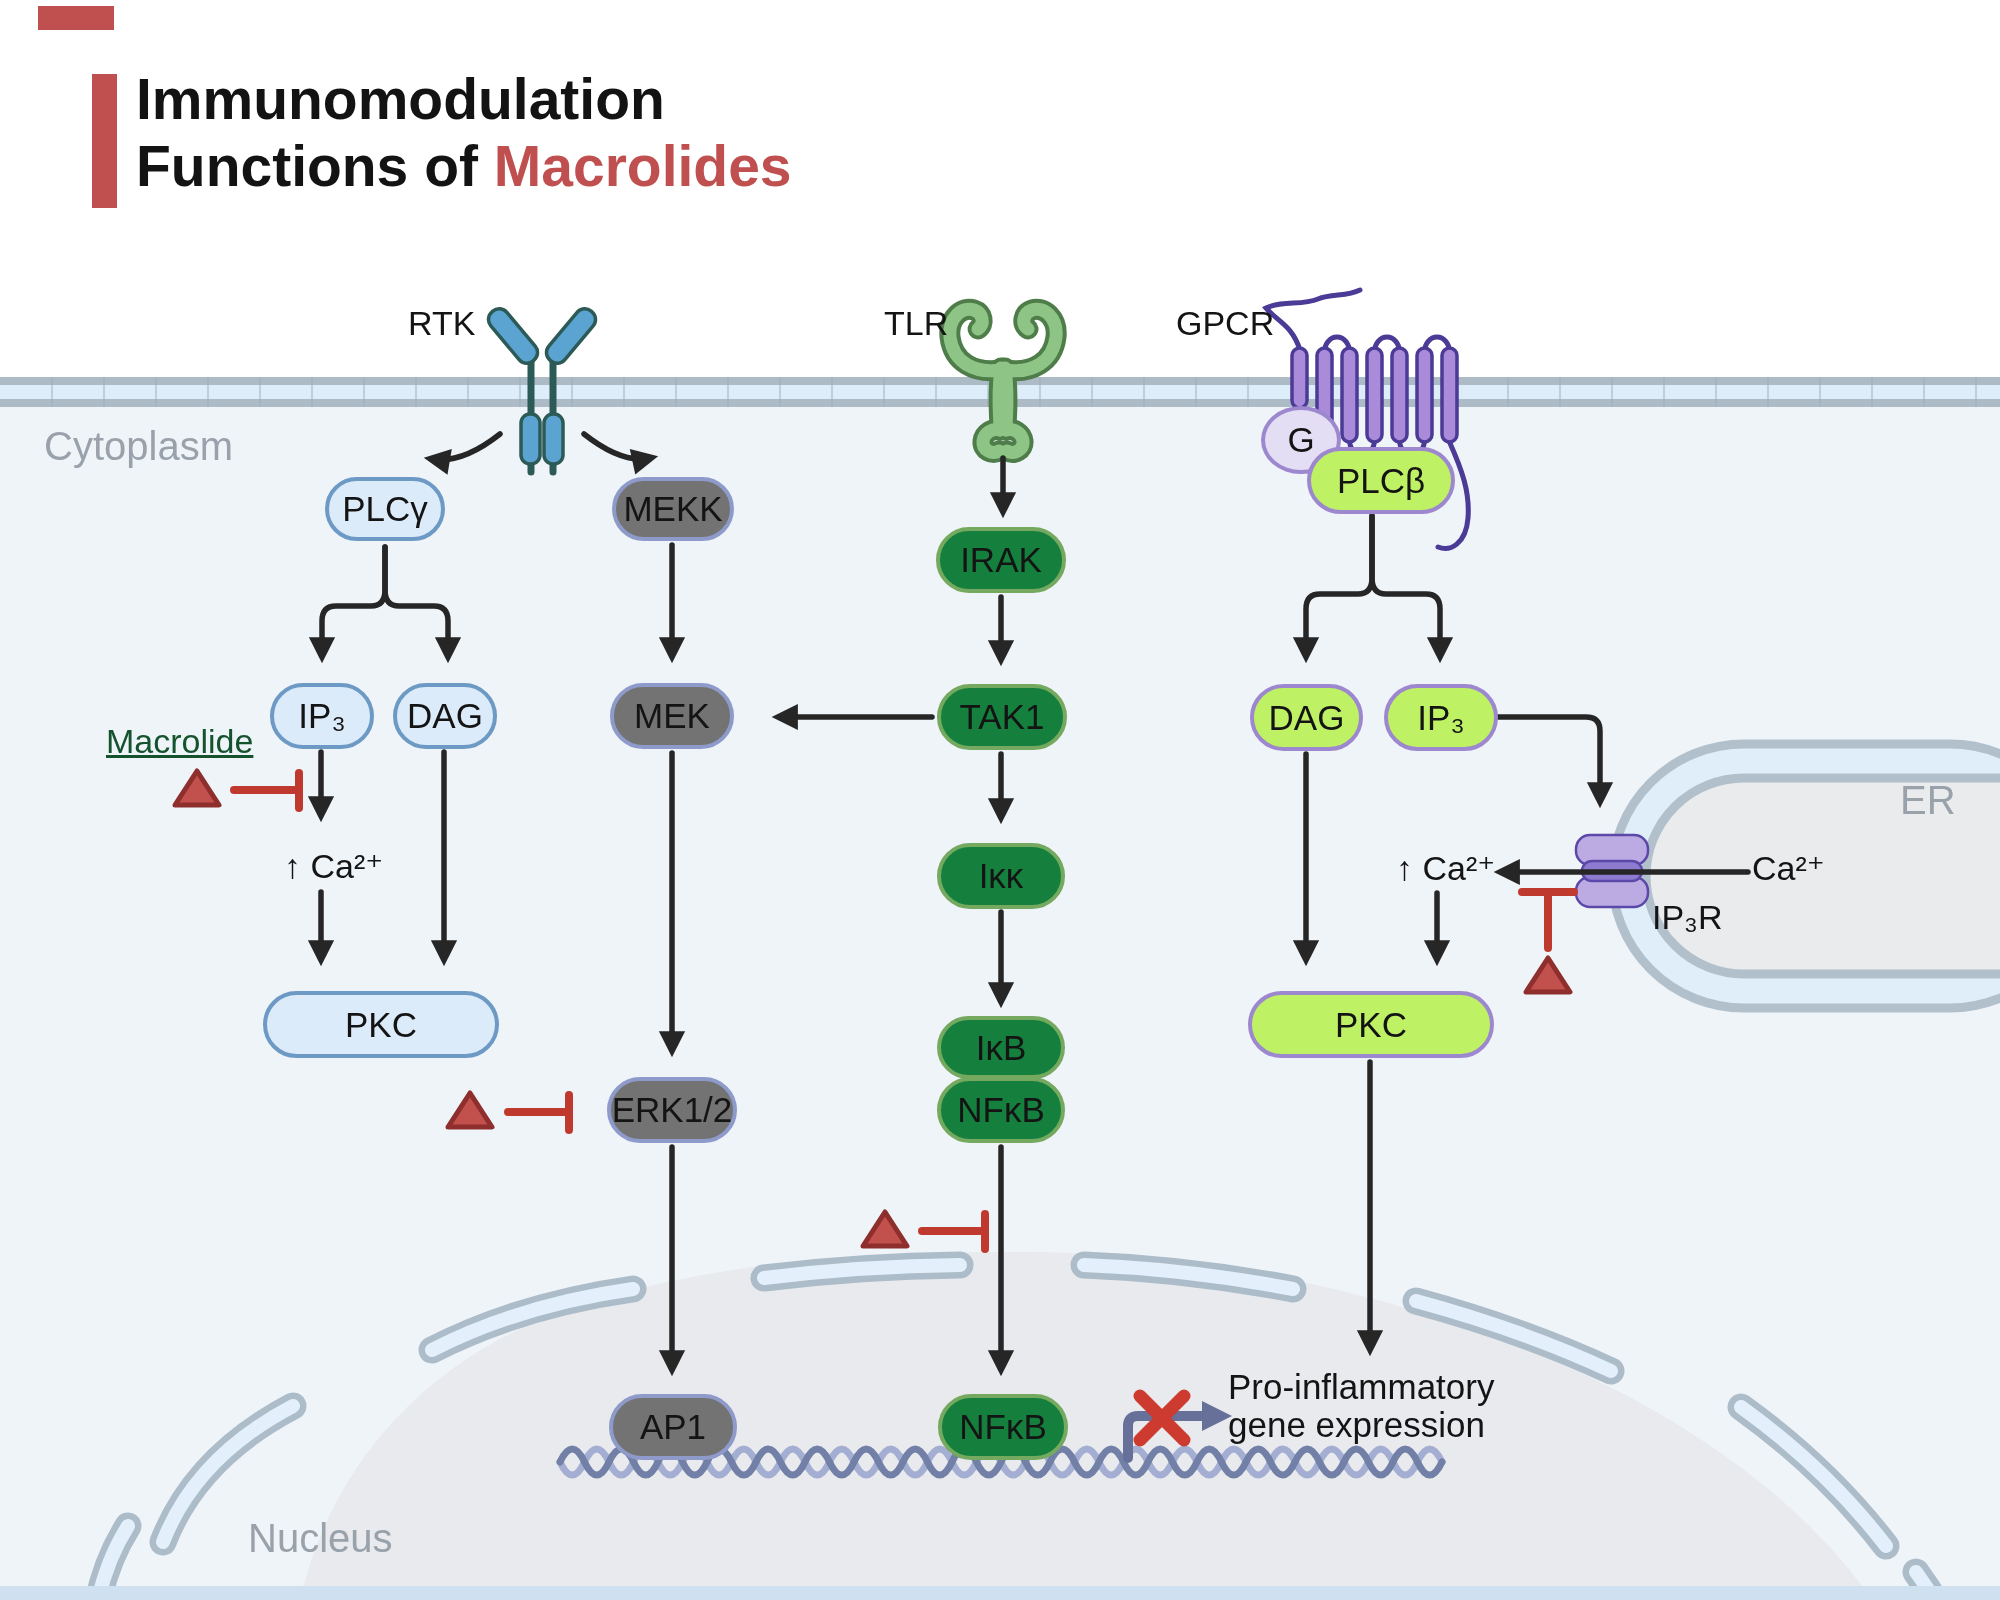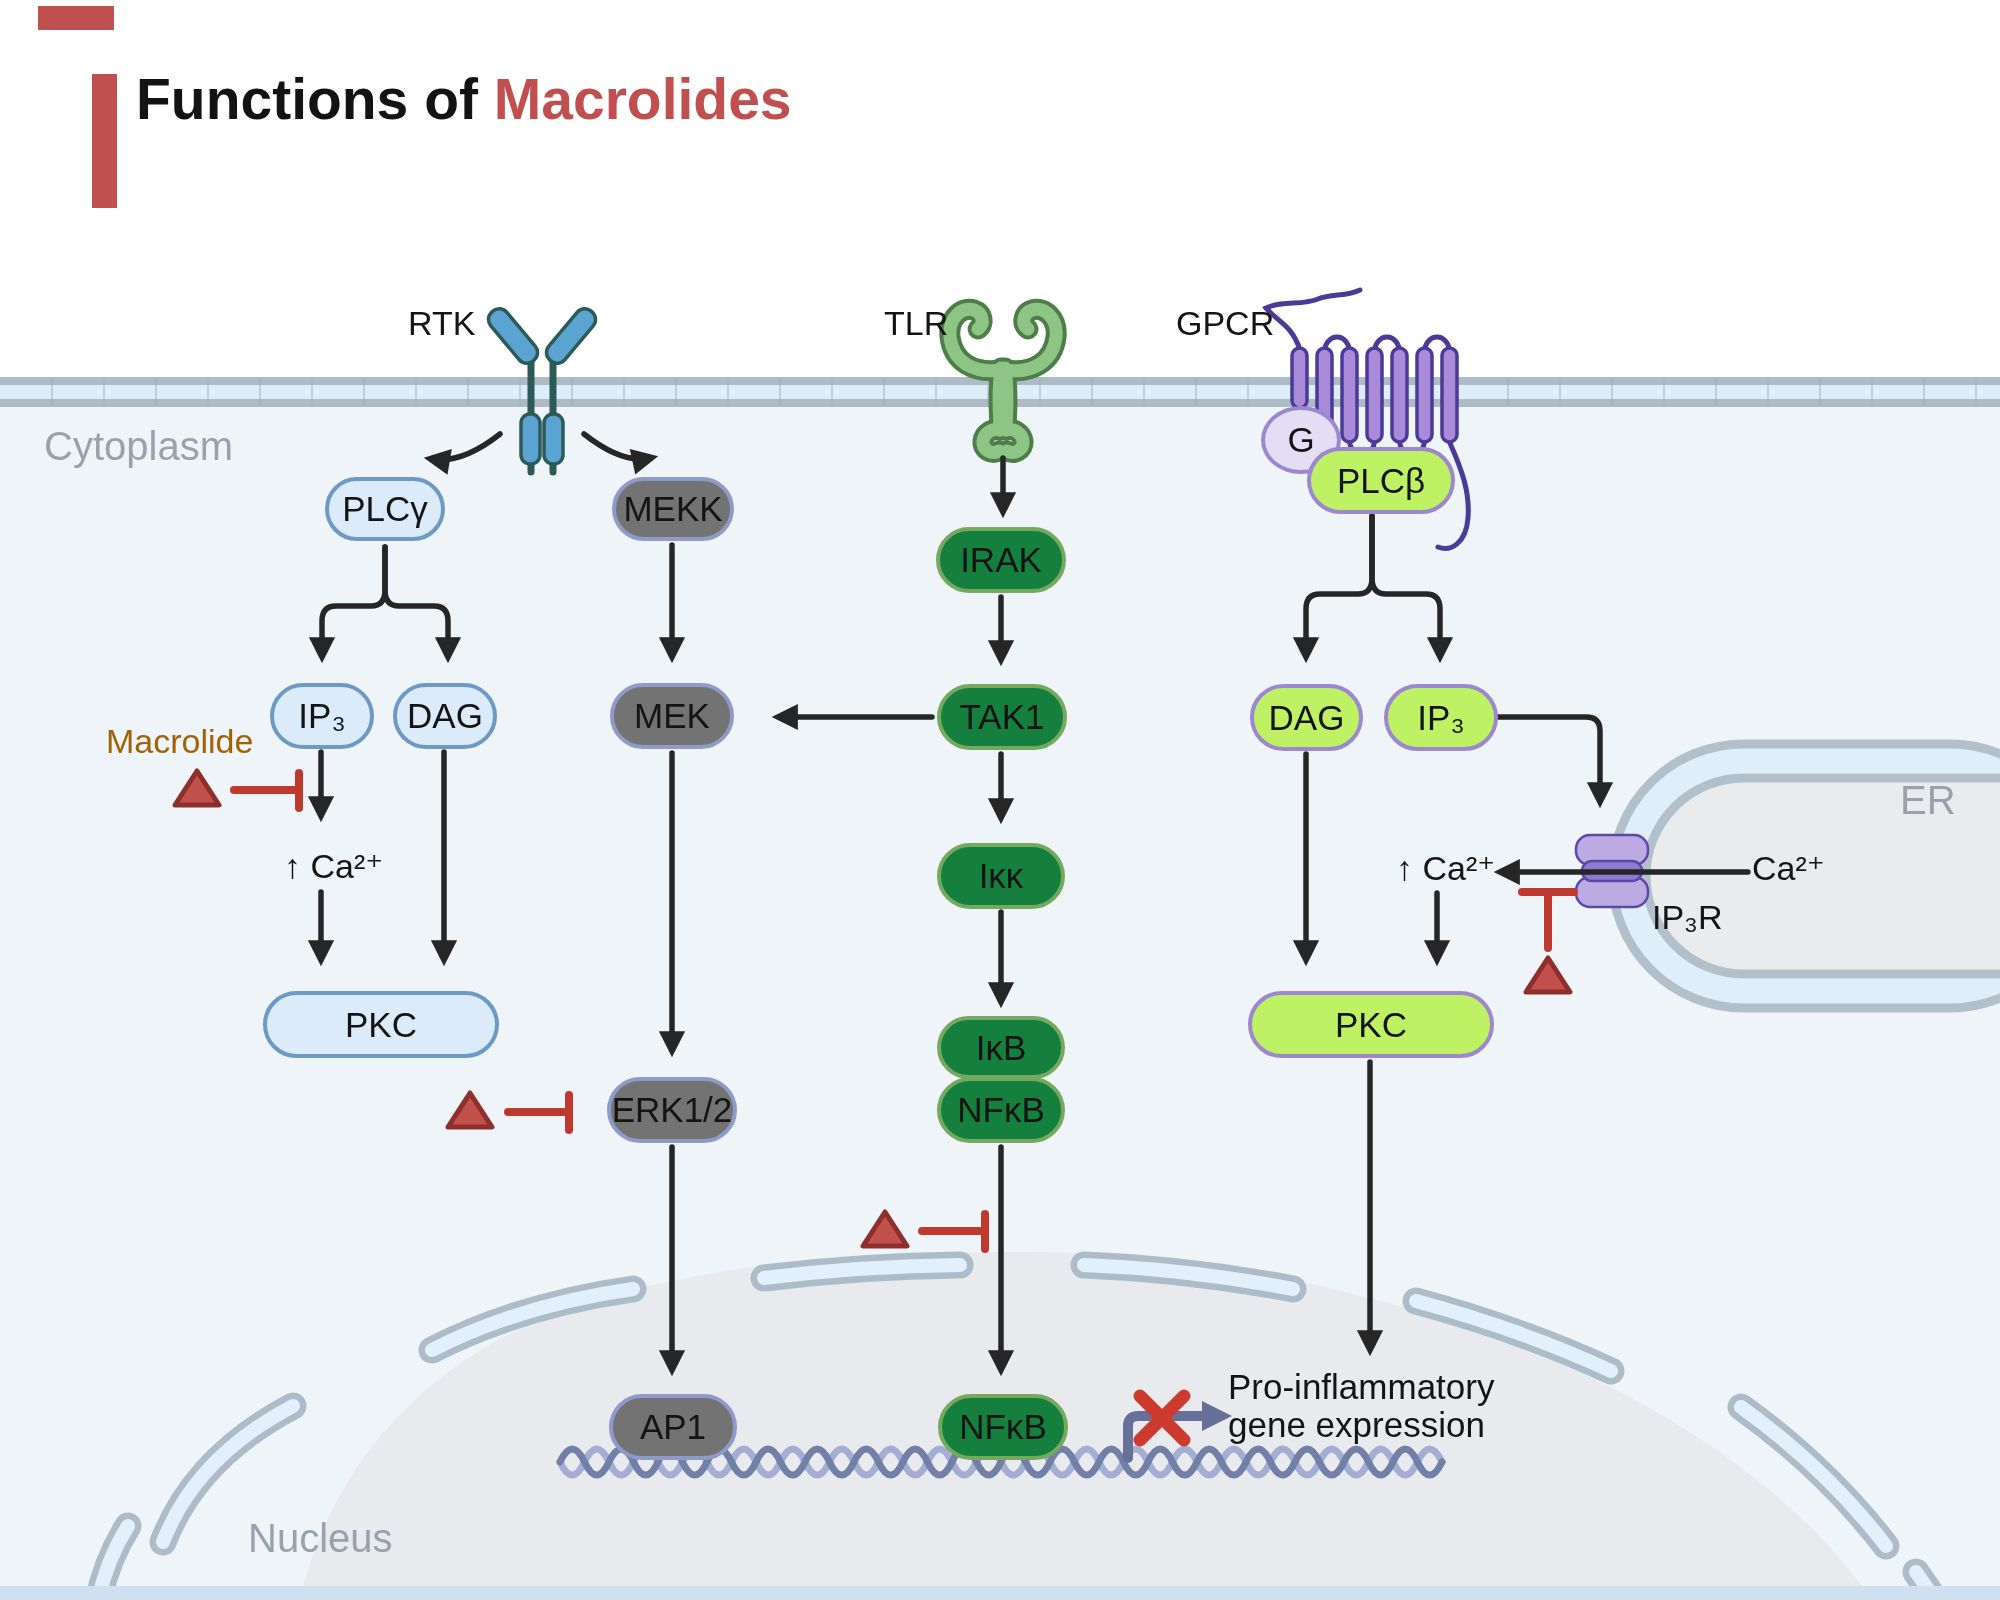--- a/index.html
+++ b/index.html
@@ -8,21 +8,21 @@
   #shapes{position:absolute;left:0;top:0;z-index:1;}
   .node{position:absolute;z-index:3;box-sizing:border-box;border:4px solid #888;border-radius:44px;
         display:flex;align-items:center;justify-content:center;font-size:35px;color:#141414;
         white-space:nowrap;}
   .blue  {background:#dcebf9;border-color:#6d99c5;}
   .slate {background:#737373;border-color:#8e9ac9;}
   .green {background:#15803d;border-color:#74a95f;}
   .purple{background:#bef264;border-color:#9d87cf;}
   .lbl{position:absolute;z-index:4;font-size:34px;white-space:nowrap;color:#141414;}
   .lbl.italic{color:#99a2ab;font-size:40px;}
-  .lbl.red{color:#a16207;}
+  .lbl.red{color:#14532d;text-decoration:underline;}
   #title{position:absolute;left:136px;top:66px;z-index:5;font-weight:bold;font-size:57px;
          line-height:67px;color:#131313;letter-spacing:0px;}
   #title .hl{color:#c0504f;margin-top:25px;}
   #accent-bar{position:absolute;left:92px;top:74px;width:25px;height:134px;background:#c0504f;z-index:5;}
   #top-mark{position:absolute;left:38px;top:6px;width:76px;height:24px;background:#c0504f;z-index:5;}
   #bottom-bar{position:absolute;left:0;top:1586px;width:2000px;height:14px;background:#cfe1f0;z-index:6;}
   #gene-text{position:absolute;left:1228px;top:1368px;z-index:4;font-size:35px;line-height:38px;color:#141414;}
 </style>
 </head>
 <body>
@@ -218,20 +218,21 @@
   <div class="node green" style="left:938px;top:1394px;width:130px;height:66px">NFκB</div>
   <div class="node purple" style="left:1261px;top:406px;width:80px;height:68px;border-radius:50%;background:#e4def4">G</div>
   <div class="node purple" style="left:1307px;top:447px;width:148px;height:67px">PLCβ</div>
   <div class="node purple" style="left:1250px;top:684px;width:113px;height:67px">DAG</div>
   <div class="node purple" style="left:1384px;top:684px;width:114px;height:67px">IP₃</div>
   <div class="node purple" style="left:1248px;top:991px;width:246px;height:67px">PKC</div>
 
   <div id="top-mark"></div>
   <div id="accent-bar"></div>
   <div id="title">
+    <div><span>Immunomodulation</span></div>
     <div><span>Functions of </span><span class="hl">Macrolides</span></div>
   </div>
 
   <div class="lbl italic" style="left:44px;top:424px">Cytoplasm</div>
   <div class="lbl italic" style="left:1900px;top:778px">ER</div>
   <div class="lbl italic" style="left:248px;top:1516px">Nucleus</div>
 
   <div class="lbl" style="left:408px;top:304px">RTK</div>
   <div class="lbl" style="left:884px;top:304px">TLR</div>
   <div class="lbl" style="left:1176px;top:304px">GPCR</div>

